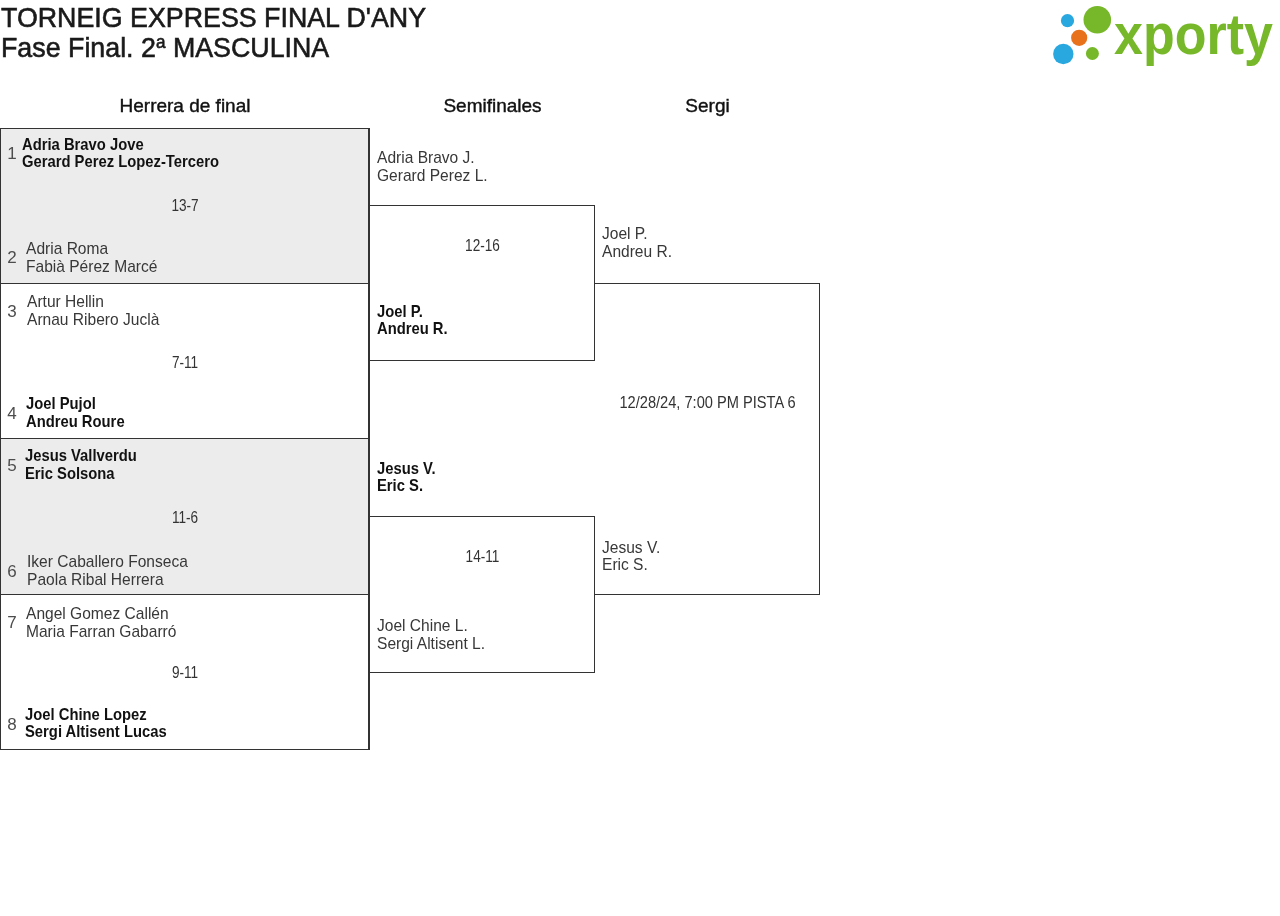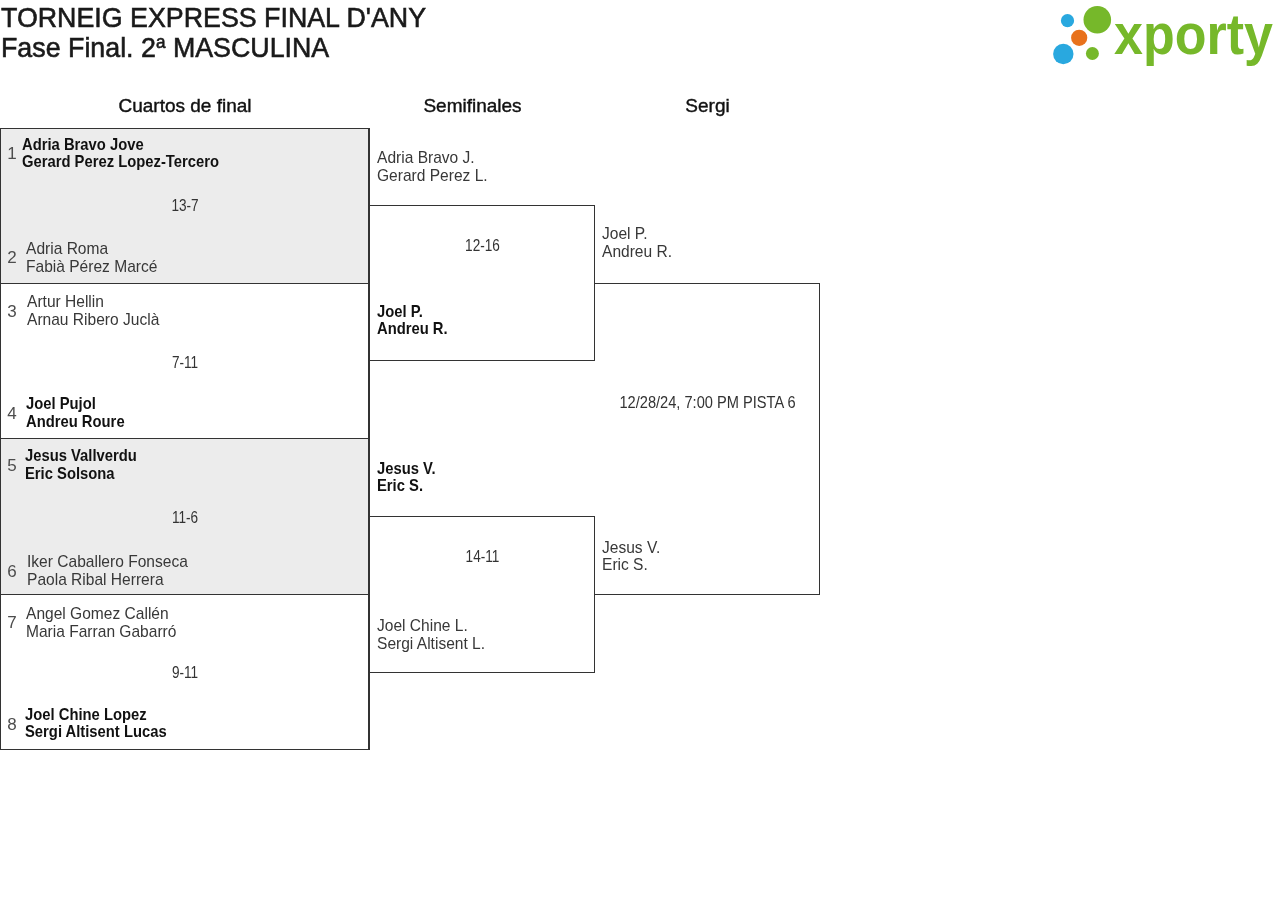--- a/index.html
+++ b/index.html
@@ -25,22 +25,22 @@
 
   <svg class="abs" style="left:1040px;top:0;" width="240" height="70" viewBox="0 0 240 70">
     <circle cx="27.5" cy="20.7" r="6.6" fill="#29a8df"></circle>
     <circle cx="57.3" cy="19.8" r="13.8" fill="#76b82a"></circle>
     <circle cx="39.2" cy="37.8" r="8.1" fill="#e8721c"></circle>
     <circle cx="23.3" cy="54.0" r="10.2" fill="#29a8df"></circle>
     <circle cx="52.4" cy="53.5" r="6.5" fill="#76b82a"></circle>
     <text x="74" y="53.5" font-family="Liberation Sans, sans-serif" font-weight="bold" font-size="58" fill="#76b82a" textLength="159" lengthAdjust="spacingAndGlyphs">xporty</text>
   </svg>
 
-  <div class="hdr" style="left:0;width:370px;">Cuartos de final</div>
-  <div class="hdr" style="left:360px;width:225px;">Semifinales</div>
+  <div class="hdr" style="left:0;width:370px;">Herrera de final</div>
+  <div class="hdr" style="left:380px;width:225px;">Semifinales</div>
   <div class="hdr" style="left:595px;width:225px;">Sergi</div>
 
   <div class="abs" style="left:0;top:128px;width:369px;height:155.5px;background:#ececec;"></div>
   <div class="abs" style="left:0;top:439px;width:369px;height:155.5px;background:#ececec;"></div>
 
   <div class="line" style="left:0;top:128px;width:1.3px;height:622px;"></div>
   <div class="line" style="left:368.4px;top:128px;width:1.8px;height:622px;"></div>
   <div class="line" style="left:0;top:128px;width:370px;height:1.3px;"></div>
   <div class="line" style="left:0;top:282.5px;width:370px;height:1.3px;"></div>
   <div class="line" style="left:0;top:438px;width:370px;height:1.3px;"></div>

